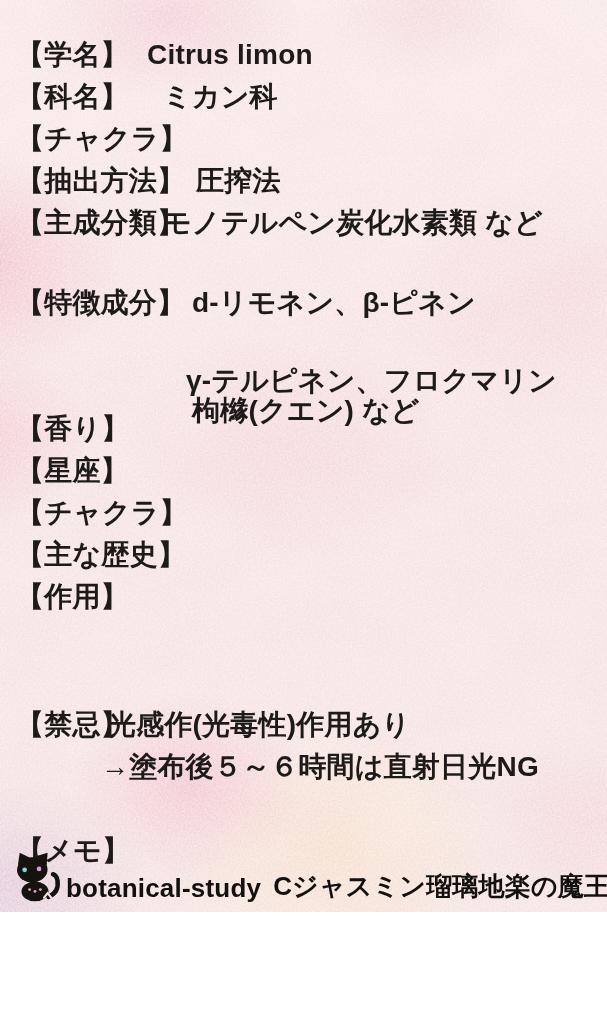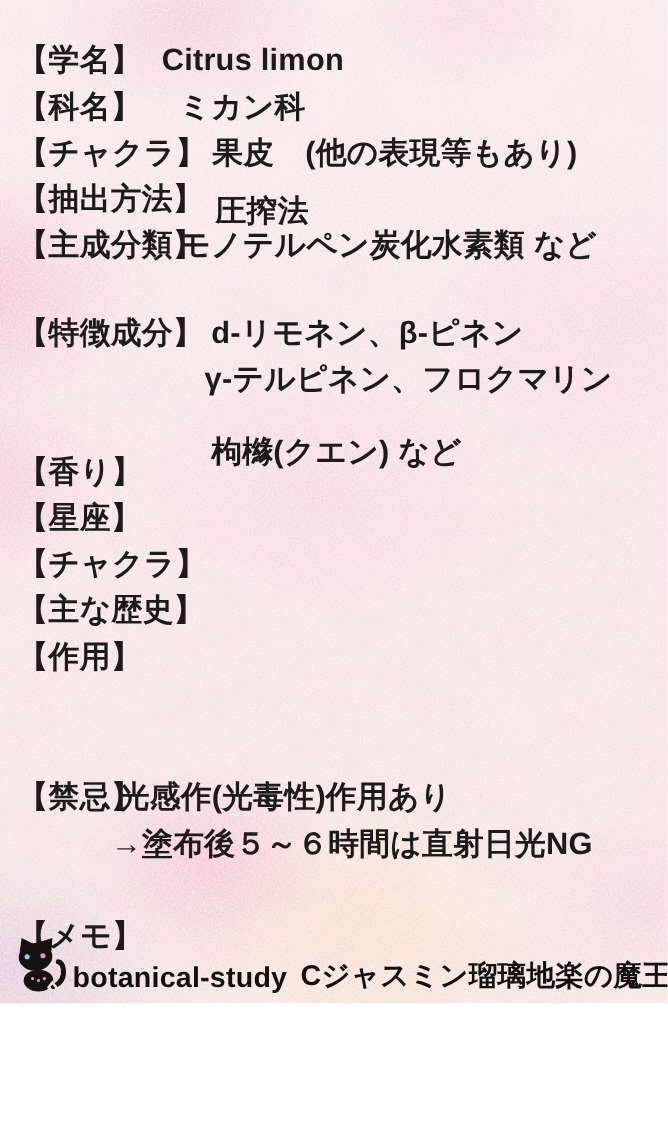--- a/index.html
+++ b/index.html
@@ -25,24 +25,24 @@
   .tex .grain{mix-blend-mode:overlay;opacity:.75;}
 
   .sheet{position:absolute;left:16px;top:34px;width:580px;color:#1d1b1a;
          font-size:28px;font-weight:700;letter-spacing:.2px;}
   .row{position:relative;height:42px;line-height:42px;white-space:nowrap;}
   .lbl{position:absolute;left:0;top:0;}
   .val{position:absolute;top:0;text-align:right;}
   .r0  .val{left:131px;}
   .r1  .val{left:147px;}
   .r2  .val{left:177px;}
-  .r3  .val{left:180px;margin-top:11px;}
+  .r3  .val{left:180px;}
   .r4  .val{left:147px;}
   .r5  .val{left:176px;}
-  .r6  .val{left:170px;}
+  .r6  .val{left:170px;margin-top:36px;}
   .r7  .val{left:176px;margin-top:24px;}
   .r13 .val{left:92px;}
   .r14 .val{left:85px;}
   .sp-a{height:38px;} .sp-b{height:86px;} .sp-c{height:42px;}
 
   .footer{position:absolute;left:8px;bottom:8px;width:592px;display:flex;align-items:flex-end;color:#121110;}
   .cat{width:54px;height:54px;flex:0 0 auto;margin-right:4px;}
   .brand{font-size:26px;font-weight:700;letter-spacing:.2px;white-space:nowrap;}
   .site{font-size:26px;font-weight:700;margin-left:12px;letter-spacing:.2px;white-space:nowrap;}
 </style>
@@ -70,21 +70,20 @@
     <div class="row r0">
       <span class="lbl">【学名】</span>
       <span class="val">Citrus limon</span>
     </div>
     <div class="row r1">
       <span class="lbl">【科名】</span>
       <span class="val">ミカン科</span>
     </div>
     <div class="row r2">
       <span class="lbl">【チャクラ】</span>
-      <span class="val">果皮　(他の表現等もあり)</span>
     </div>
     <div class="row r3">
       <span class="lbl">【抽出方法】</span>
       <span class="val">圧搾法</span>
     </div>
     <div class="row r4">
       <span class="lbl">【主成分類】</span>
       <span class="val">モノテルペン炭化水素類 など</span>
     </div>
     <div class="sp-a"></div>

